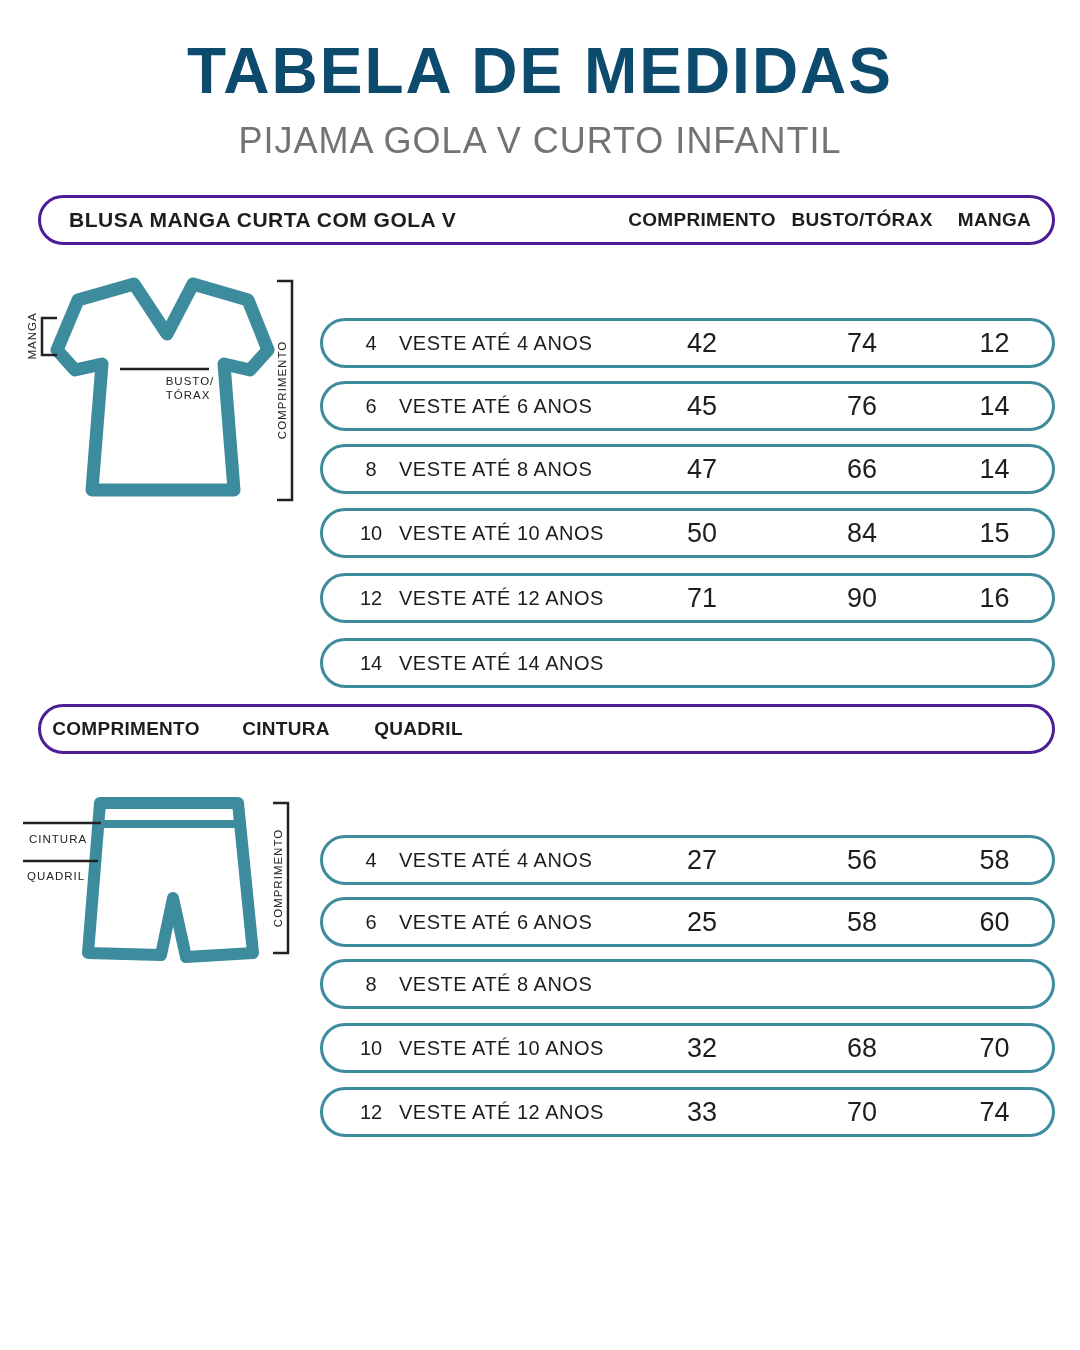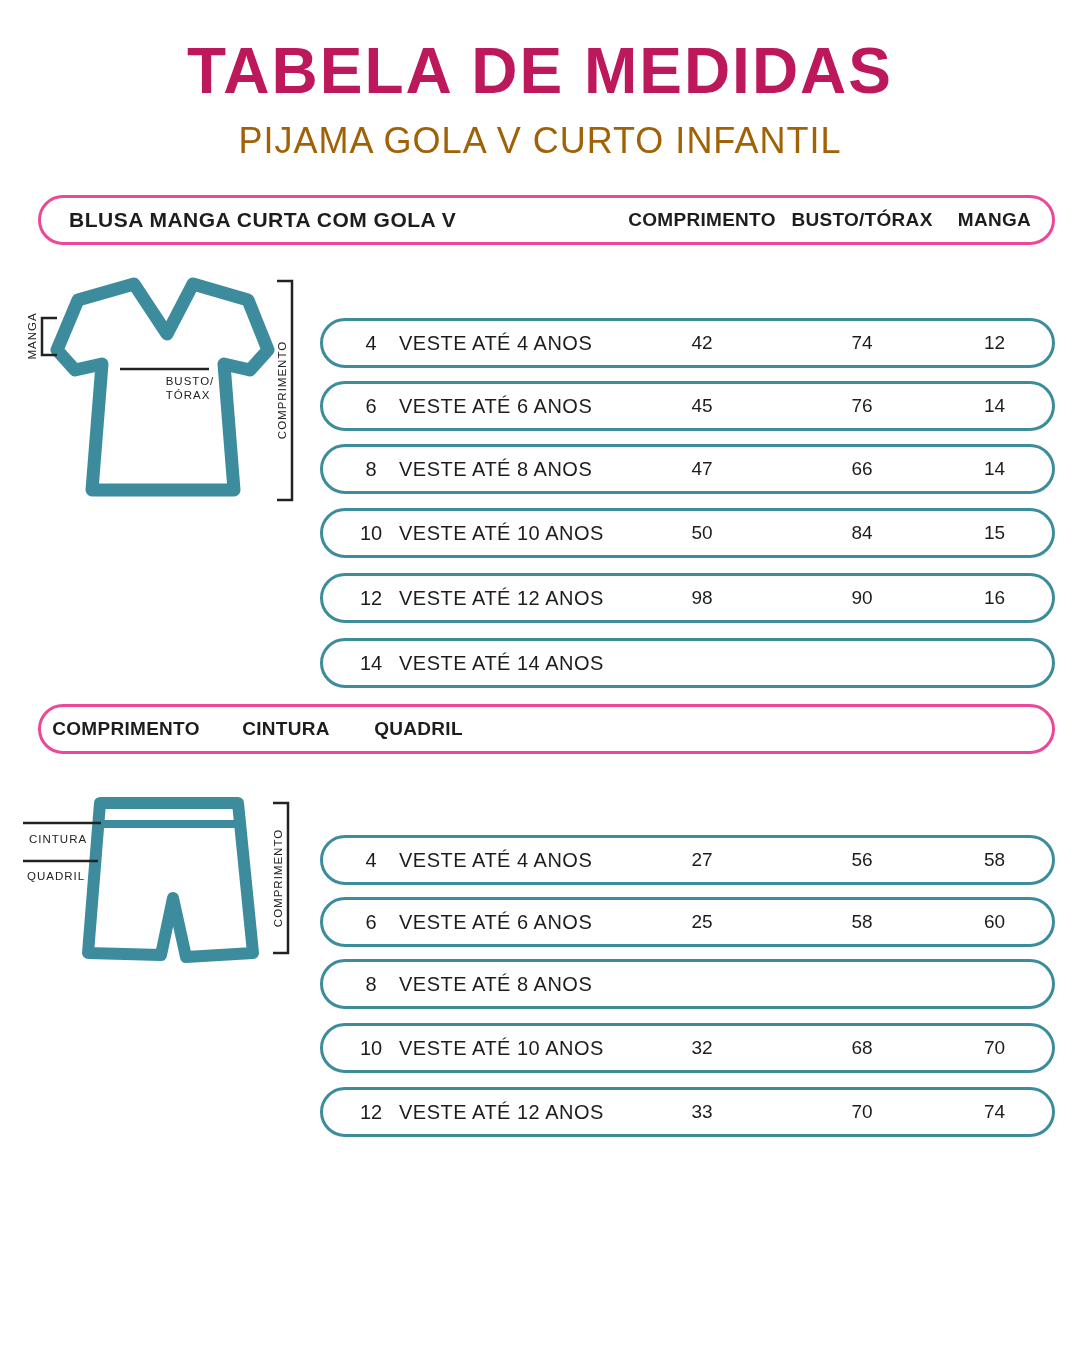--- a/index.html
+++ b/index.html
@@ -2,46 +2,46 @@
 <html><head>
 <meta charset="utf-8">
 <style>
   html,body { margin:0; padding:0; background:#ffffff; }
   .sheet {
     position:relative; width:1080px; height:1350px; background:#ffffff;
     font-family:"Liberation Sans", sans-serif; color:#1d1d1f; overflow:hidden;
   }
   .page-title {
     position:absolute; top:34px; left:0; width:100%; text-align:center;
-    font-size:64px; font-weight:700; letter-spacing:2px; color:#be185d;
+    font-size:64px; font-weight:700; letter-spacing:2px; color:#0c4a6e;
   }
   .page-subtitle {
     position:absolute; top:120px; left:0; width:100%; text-align:center;
-    font-size:36px; font-weight:400; letter-spacing:1px; color:#a16207;
+    font-size:36px; font-weight:400; letter-spacing:1px; color:#737373;
   }
   .sec-header {
     position:absolute; left:38px; width:1017px; height:50px; box-sizing:border-box;
-    border:3px solid #ec4899; border-radius:26px; background:#fff;
+    border:3px solid #4c1d95; border-radius:26px; background:#fff;
     display:flex; align-items:center;
   }
   .sec-title { flex:1; margin-left:28px; font-size:21px; font-weight:700; letter-spacing:0.5px; }
   .cols { width:435px; display:flex; align-items:center; }
   .cols > span { text-align:center; }
   .cols > span:nth-child(1) { width:170px; }
   .cols > span:nth-child(2) { width:150px; }
   .cols > span:nth-child(3) { width:115px; }
   .col-h { font-size:19px; font-weight:700; letter-spacing:0.3px; }
   .row {
     position:absolute; left:320px; width:735px; height:50px; box-sizing:border-box;
     border:3px solid #3d8c9e; border-radius:26px; background:#fff;
     display:flex; align-items:center;
   }
   .size  { width:56px; margin-left:20px; text-align:center; font-size:20px; }
   .rlabel{ flex:1; margin-left:0; font-size:20px; letter-spacing:0.5px; }
-  .val   { font-size:19px; }
+  .val   { font-size:27px; }
   .diagram { position:absolute; }
   .d-line  { stroke:#222222; stroke-width:2.5; fill:none; }
   .d-text  { font-family:"Liberation Sans", sans-serif; font-size:11.5px; fill:#222222; letter-spacing:1px; }
   .d-shape { fill:#ffffff; stroke:#3d8c9e; stroke-linejoin:round; stroke-linecap:round; }
 </style>
 </head>
 <body>
 
 <div class="sheet">
 
@@ -104,21 +104,21 @@
     <span class="cols">
       <span class="val">50</span>
       <span class="val">84</span>
       <span class="val">15</span>
     </span>
   </div>
   <div class="row" style="top:573px;">
     <span class="size">12</span>
     <span class="rlabel">VESTE ATÉ 12 ANOS</span>
     <span class="cols">
-      <span class="val">98</span>
+      <span class="val">71</span>
       <span class="val">90</span>
       <span class="val">16</span>
     </span>
   </div>
   <div class="row" style="top:638px;">
     <span class="size">14</span>
     <span class="rlabel">VESTE ATÉ 14 ANOS</span>
   </div>
 
   <div class="sec-header" style="top:704px;">

